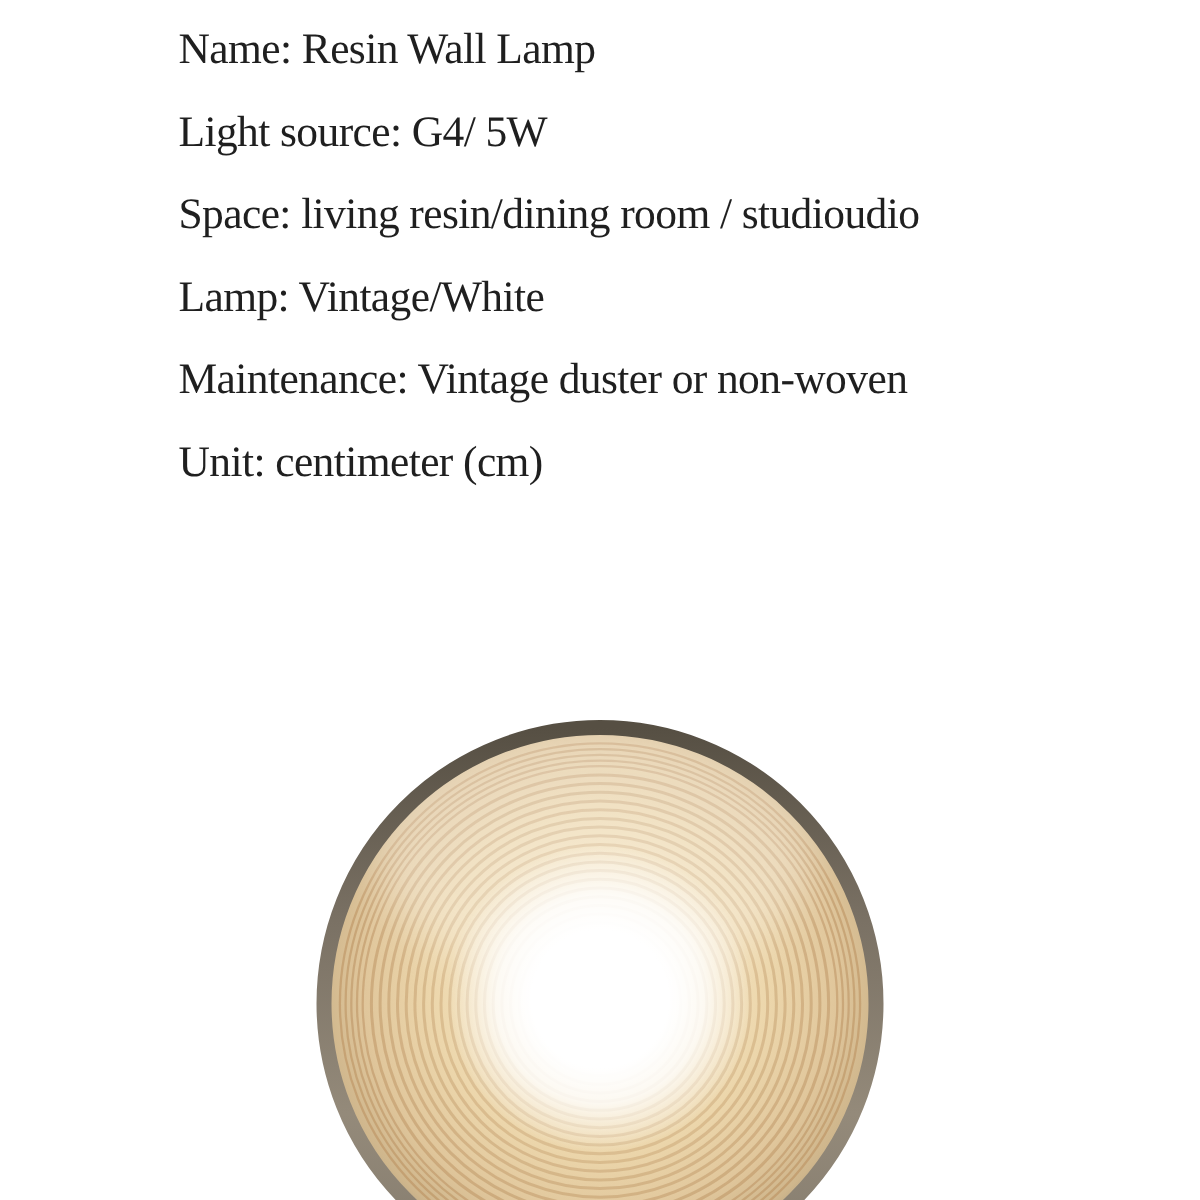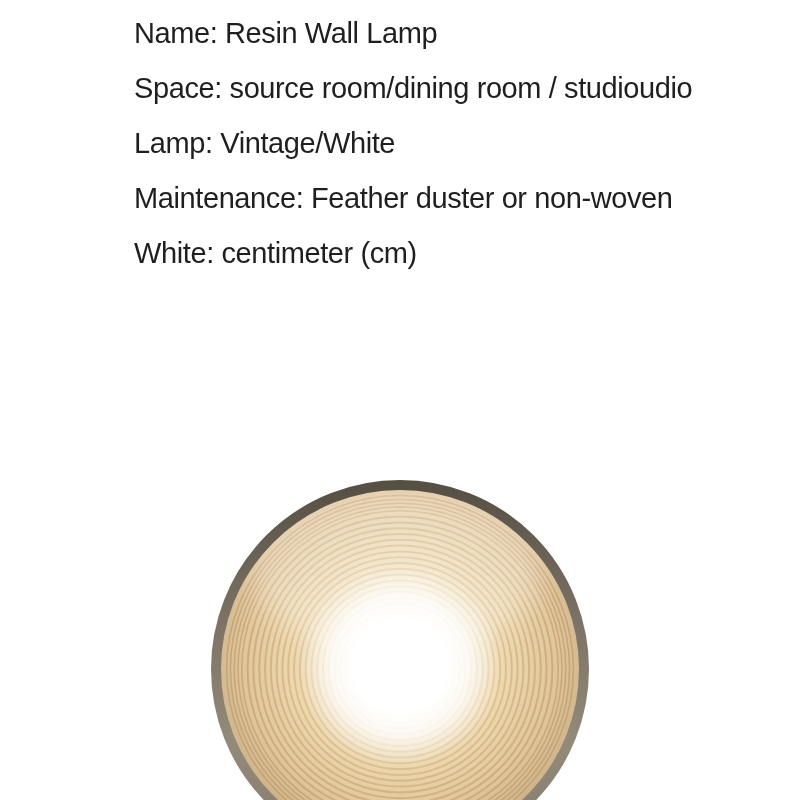--- a/index.html
+++ b/index.html
@@ -10,23 +10,24 @@
   .canvas {
     position: relative;
     width: 800px;
     height: 800px;
     background: #ffffff;
     overflow: hidden;
     font-family: "Liberation Sans", "DejaVu Sans", sans-serif;
   }
   .spec-list {
     position: absolute;
-    left: 134px;
+    left: 119px;
     top: 6px;
     width: 640px;
+    font-family: Liberation Serif, serif;
   }
   .spec-line {
     font-size: 29px;
     line-height: 55px;
     letter-spacing: -0.4px;
     color: #1f1f1f;
     white-space: nowrap;
   }
   .photo-wrap {
     position: absolute;
@@ -42,24 +43,25 @@
     height: 800px;
   }
 </style>
 </head>
 <body>
 
 <div class="canvas">
 
   <div class="spec-list">
     <div class="spec-line">Name: Resin Wall Lamp</div>
-    <div class="spec-line">Space: source room/dining room / studioudio</div>
+    <div class="spec-line">Light source: G4/ 5W</div>
+    <div class="spec-line">Space: living resin/dining room / studioudio</div>
     <div class="spec-line">Lamp: Vintage/White</div>
-    <div class="spec-line">Maintenance: Feather duster or non-woven</div>
-    <div class="spec-line">White: centimeter (cm)</div>
+    <div class="spec-line">Maintenance: Vintage duster or non-woven</div>
+    <div class="spec-line">Unit: centimeter (cm)</div>
   </div>
 
   <div class="photo-wrap">
     <svg viewBox="0 0 800 800" xmlns="http://www.w3.org/2000/svg">
       <defs>
         <linearGradient id="rimGrad" x1="0" y1="0" x2="0" y2="1">
           <stop offset="0" stop-color="#564f43"></stop>
           <stop offset="0.35" stop-color="#7a7164"></stop>
           <stop offset="0.7" stop-color="#948a7a"></stop>
           <stop offset="1" stop-color="#837a6c"></stop>

